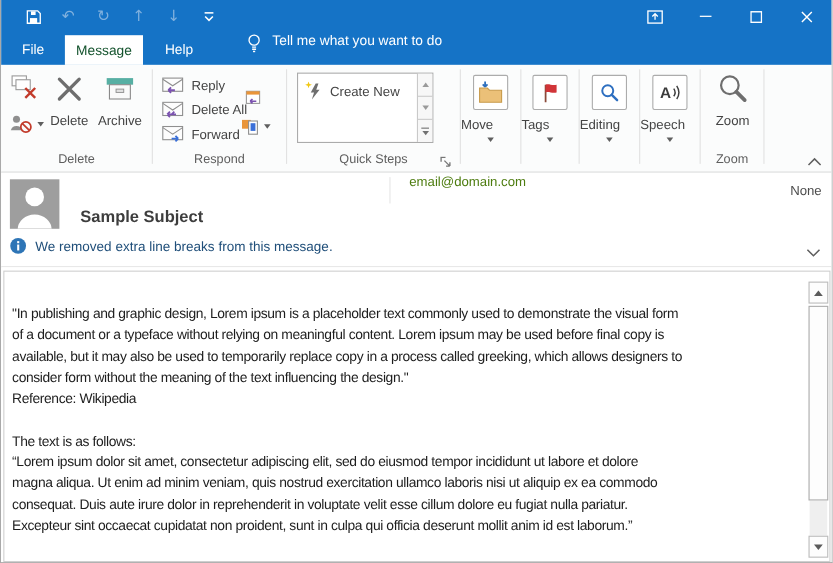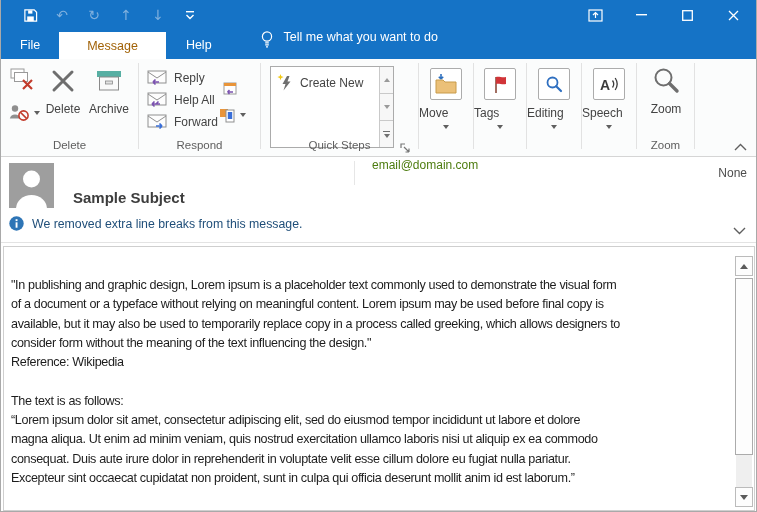--- a/index.html
+++ b/index.html
@@ -16,37 +16,37 @@
   .qbtn { width:18px; height:18px; display:flex; align-items:center; justify-content:center; color:#fff; }
   .qbtn.dis { color:#7FB0DE; }
   .qglyph { font-family:"DejaVu Sans", sans-serif; font-size:14px; line-height:1; }
   .title { position:absolute; left:0; right:0; text-align:center; color:#ffffff; font-size:12px; pointer-events:none; }
   .wincontrols { position:absolute; right:0; top:0; height:30px; display:flex; align-items:center; }
   .wc { width:46px; height:30px; display:flex; align-items:center; justify-content:center; color:#fff; }
   
   .tabrow { position:absolute; left:0; top:30px; width:100%; height:29px; background:#1573C6; display:flex; align-items:stretch; }
   .tab { color:#ffffff; font-size:12.5px; display:flex; align-items:center; padding:0 20px; }
   .tab.file { padding:0 19px; }
-  .tab.active { background:#ffffff; color:#a16207; margin-top:2px; padding:0 28px; }
+  .tab.active { background:#ffffff; color:#14532d; margin-top:2px; padding:0 10px; }
   .tellme { display:flex; align-items:flex-start; gap:10px; color:#ffffff; font-size:12.5px; margin-left:28px; }
   
   .ribbon { position:absolute; left:0; top:59px; width:100%; height:98px; background:#FBFCFC; border-bottom:1px solid #D5D5D5; }
   .rsep { position:absolute; top:4px; width:1px; height:86px; background:#E2E2E2; }
   .group { position:absolute; top:0; height:97px; }
   .grouplabel { position:absolute; bottom:5px; left:0; right:0; text-align:center; font-size:11.5px; color:#5E5E5E; }
   .bigbtn { position:absolute; top:5px; text-align:center; }
   .bigbtn .blabel { font-size:12px; color:#444; margin-top:4px; }
   .smallrow { position:absolute; display:flex; align-items:center; gap:6px; }
   .smallrow .slabel { font-size:12px; color:#444; }
   .caret { width:0; height:0; border-left:3.5px solid transparent; border-right:3.5px solid transparent; border-top:4px solid #5f5f5f; display:inline-block; }
   .boxedbtn { position:absolute; top:9px; width:32px; height:32px; border:1px solid #ACACAC; background:#fff; display:flex; align-items:center; justify-content:center; border-radius:2px; }
   .colbtn-label { position:absolute; top:47px; left:0; right:0; text-align:left; font-size:12px; color:#444; }
   .colbtn-caret { position:absolute; top:66px; left:0; right:0; display:flex; justify-content:center; }
   
-  .qsbox { position:absolute; left:9px; top:7px; width:124px; height:82px; background:#fff; border:1px solid #ABABAB; }
+  .qsbox { position:absolute; left:9px; top:7px; width:124px; height:64px; background:#fff; border:1px solid #ABABAB; }
   .qsitem { position:absolute; left:6px; top:7px; display:flex; align-items:center; gap:7px; font-size:12px; color:#444; }
   .qsscroll { position:absolute; right:0; top:0; bottom:0; width:14px; border-left:1px solid #C9C9C9; display:flex; flex-direction:column; }
   .qscell { flex:1; display:flex; align-items:center; justify-content:center; flex-direction:column; background:#F7F7F7; }
   .qscell + .qscell { border-top:1px solid #C9C9C9; }
   .tri-up { width:0; height:0; border-left:3.5px solid transparent; border-right:3.5px solid transparent; border-bottom:4px solid #9a9a9a; }
   .tri-down { width:0; height:0; border-left:3.5px solid transparent; border-right:3.5px solid transparent; border-top:4px solid #9a9a9a; }
   .morebar { width:7px; height:1.5px; background:#707070; margin-bottom:1.5px; }
   .launcher { position:absolute; right:6px; bottom:4px; width:12px; height:12px; }
   .collapse { position:absolute; right:8px; bottom:3px; width:16px; height:12px; display:flex; align-items:center; justify-content:center; }
   
@@ -190,21 +190,21 @@
             <path d="M12 12 H6 M6 12 L8.5 9.5 M6 12 L8.5 14.5" stroke="#7B52B0" stroke-width="1.7" fill="none"></path>
           </svg>
         <span class="slabel">Reply</span>
       </div>
       <div class="smallrow" style="left:8px; top:33px;">
         <svg width="21" height="16" viewBox="0 0 21 16">
             <rect x="1" y="1" width="18" height="12" fill="#FDFDFD" stroke="#8F8F8F"></rect>
             <path d="M1 2 L10 8 L19 2" fill="none" stroke="#8F8F8F"></path>
             <path d="M13 12 H5 M5 12 L7.5 9.5 M5 12 L7.5 14.5 M9 12 L11.5 9.5" stroke="#7B52B0" stroke-width="1.6" fill="none"></path>
           </svg>
-        <span class="slabel">Help All</span>
+        <span class="slabel">Delete All</span>
       </div>
       <div class="smallrow" style="left:8px; top:55px;">
         <svg width="21" height="16" viewBox="0 0 21 16">
             <rect x="1" y="1" width="18" height="12" fill="#FDFDFD" stroke="#8F8F8F"></rect>
             <path d="M1 2 L10 8 L19 2" fill="none" stroke="#8F8F8F"></path>
             <path d="M9 12 H15 M15 12 L12.5 9.5 M15 12 L12.5 14.5" stroke="#3A6FD8" stroke-width="1.7" fill="none"></path>
           </svg>
         <span class="slabel">Forward</span>
       </div>
       <div style="position:absolute; left:83px; top:22px;">

